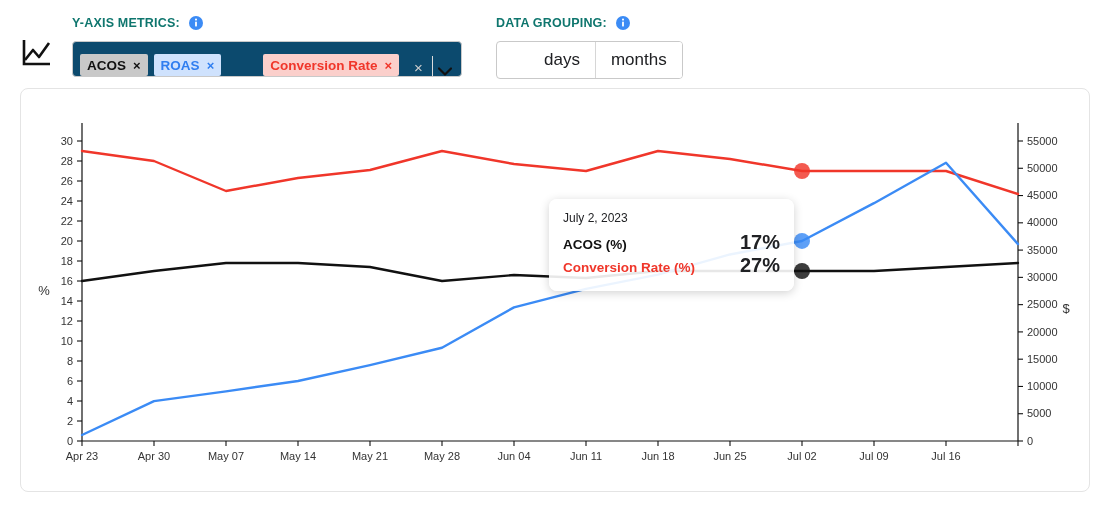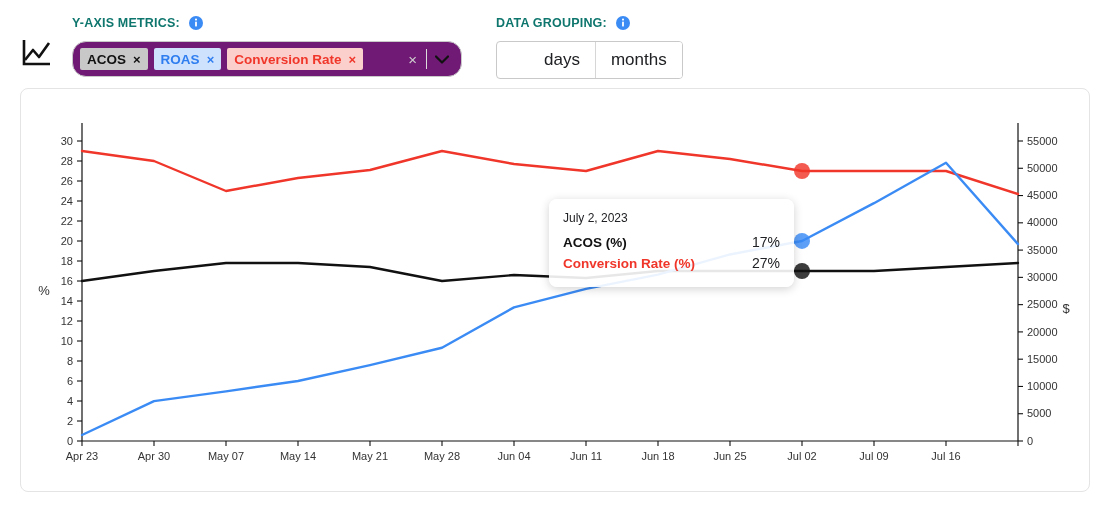--- a/index.html
+++ b/index.html
@@ -17,32 +17,32 @@
   #yaxis-group{left:72px;top:14px;}
   #grouping-group{left:496px;top:14px;}
 
   .ctrl-label{
     font-size:12.5px;font-weight:bold;color:#0f766e;letter-spacing:.2px;
     display:flex;align-items:center;gap:9px;height:18px;
   }
   .info-icon{width:14px;height:14px;display:inline-block;}
 
   .multiselect{
-    margin-top:9px;width:390px;height:36px;border:1px solid #c9c9c9;border-radius:14px;
-    background:#701a75;display:flex;align-items:center;padding:0 4px 0 7px;box-sizing:border-box;
+    margin-top:9px;width:390px;height:36px;border:1px solid #c9c9c9;border-radius:4px;
+    background:#0c4a6e;display:flex;align-items:flex-end;padding:0 4px 0 7px;box-sizing:border-box;
   }
   .chip{
     height:22px;display:inline-flex;align-items:center;gap:7px;
     padding:0 7px;border-radius:2px;font-size:13.5px;font-weight:bold;
     margin-right:6px;white-space:nowrap;
   }
   .chip .x{font-size:13px;font-weight:bold;cursor:pointer;line-height:1;}
   .chip-acos{background:#c8c8c8;color:#111;}
   .chip-roas{background:#cfe2fd;color:#2f7ef0;}
-  .chip-cr{background:#fbcfcb;color:#f0362a;}
+  .chip-cr{background:#fbcfcb;color:#f0362a;margin-left:36px;}
   .ms-clear{color:#cfcfcf;font-size:15px;margin-left:auto;padding:0 9px;cursor:pointer;}
   .ms-divider{width:1px;height:20px;background:#dcdcdc;}
   .ms-caret{width:30px;display:flex;align-items:center;justify-content:center;cursor:pointer;}
 
   .seg{
     margin-top:9px;display:inline-flex;border:1px solid #c9c9c9;border-radius:4px;overflow:hidden;
     background:#fff;height:36px;padding-left:32px;
   }
   .seg button{
     border:0;background:#fff;font-family:inherit;font-size:17px;color:#202124;
@@ -62,21 +62,21 @@
 
   .tooltip{
     position:absolute;left:549px;top:199px;width:245px;
     background:rgba(255,255,255,0.90);border-radius:8px;
     box-shadow:0 2px 10px rgba(0,0,0,0.18);
     padding:12px 14px 13px 14px;box-sizing:border-box;
   }
   .tt-date{font-size:12px;color:#202124;margin-bottom:7px;}
   .tt-row{display:flex;justify-content:space-between;align-items:baseline;font-size:13.5px;line-height:20px;text-align:center;}
   .tt-name{font-weight:bold;}
-  .tt-val{color:#202124;font-size:14px;}
+  .tt-val{color:#202124;font-size:20px;font-weight:bold;}
   .tt-acos .tt-name{color:#111;}
   .tt-roas .tt-name{color:#3b8bf5;}
   .tt-cr .tt-name{color:#f0362a;}
 </style>
 </head>
 <body>
 
 <div class="toolbar">
 
   <div class="chart-type-icon">

